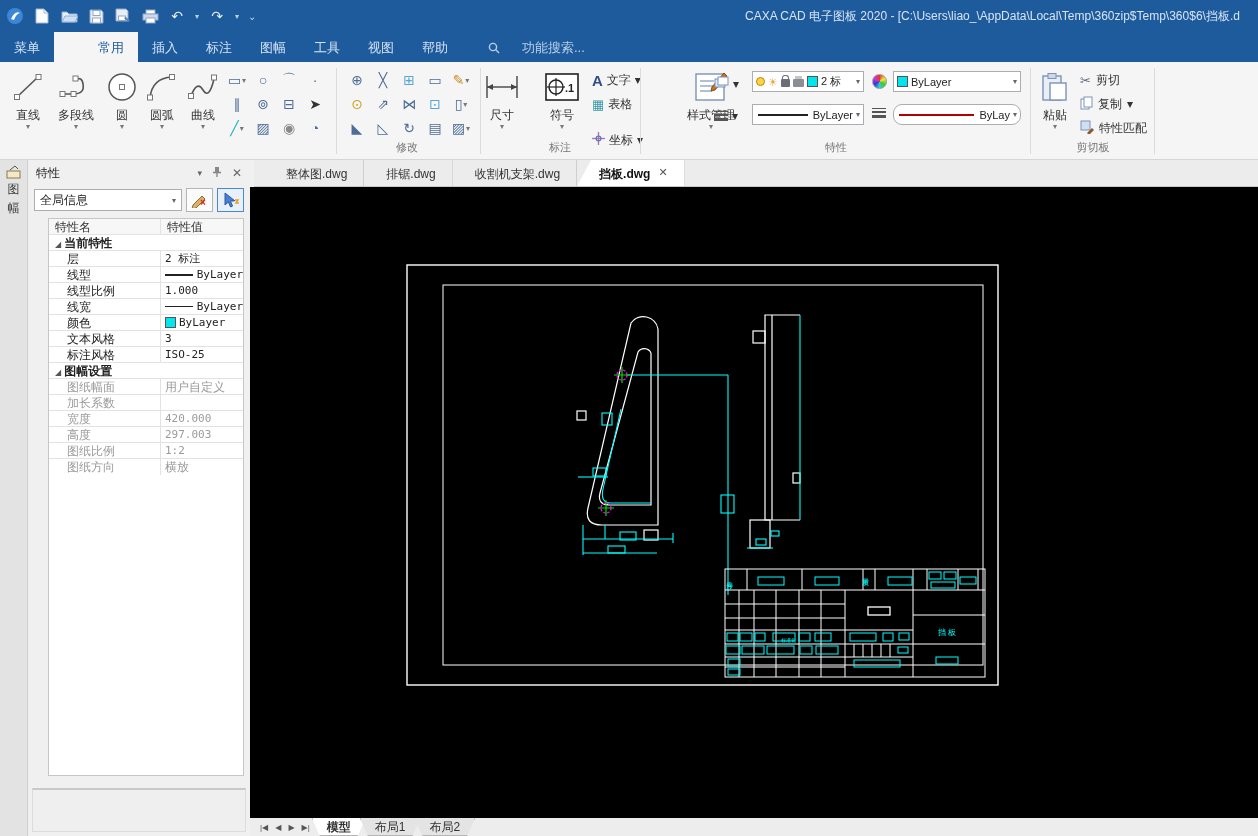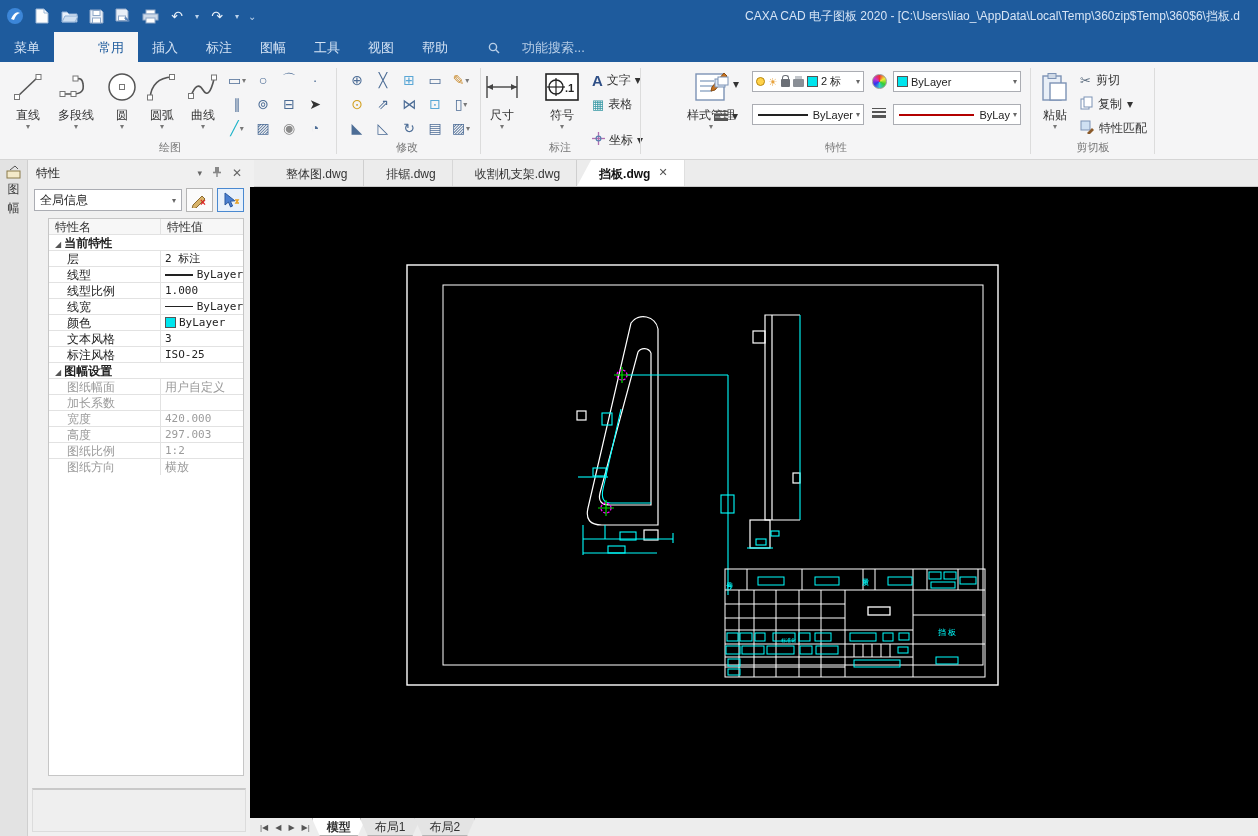--- a/index.html
+++ b/index.html
@@ -221,21 +221,20 @@
     <span class="mico">·</span>
     <span class="mico">∥</span>
     <span class="mico">⊚</span>
     <span class="mico">⊟</span>
     <span class="mico" style="color:#333;">➤</span>
     <span class="mico" style="color:#1ab2c8;">╱<span class="c">▾</span></span>
     <span class="mico">▨</span>
     <span class="mico" style="color:#8a8a8a;">◉</span>
     <span class="mico">◔</span>
   </div>
-  <div class="rsection-label" style="left:8px;width:324px;">绘图</div>
   <div class="rsep" style="left:336px;"></div>
 
   <div class="minigrid" style="left:344px;top:6px;grid-template-columns:repeat(5,26px);">
     <span class="mico">⊕</span>
     <span class="mico">╳</span>
     <span class="mico" style="color:#5aa7d6;">⊞</span>
     <span class="mico">▭</span>
     <span class="mico" style="color:#c98a2c;">✎<span class="c">▾</span></span>
     <span class="mico" style="color:#d2a020;">⊙</span>
     <span class="mico">⇗</span>
@@ -343,21 +342,21 @@
   <div class="combo" style="left:752px;top:42px;width:112px;">
     <span class="lt-line"></span>
     <span>ByLayer</span>
     <span class="caret">▾</span>
   </div>
   <div class="lwicon" style="left:872px;top:46px;">
       <i></i>
       <i></i>
       <i></i>
     </div>
-  <div class="combo" style="left:893px;top:42px;width:128px;">
+  <div class="combo" style="left:893px;top:42px;width:128px;border-radius:9px;">
     <span class="lw-line"></span>
     <span>ByLay</span>
     <span class="caret">▾</span>
   </div>
   <div class="rsection-label" style="left:644px;width:384px;">特性</div>
   <div class="rsep" style="left:1030px;"></div>
 
   <div class="bigbtn" style="left:1036px;width:38px;">
     <span class="bicon">
         <svg width="28" height="30">

